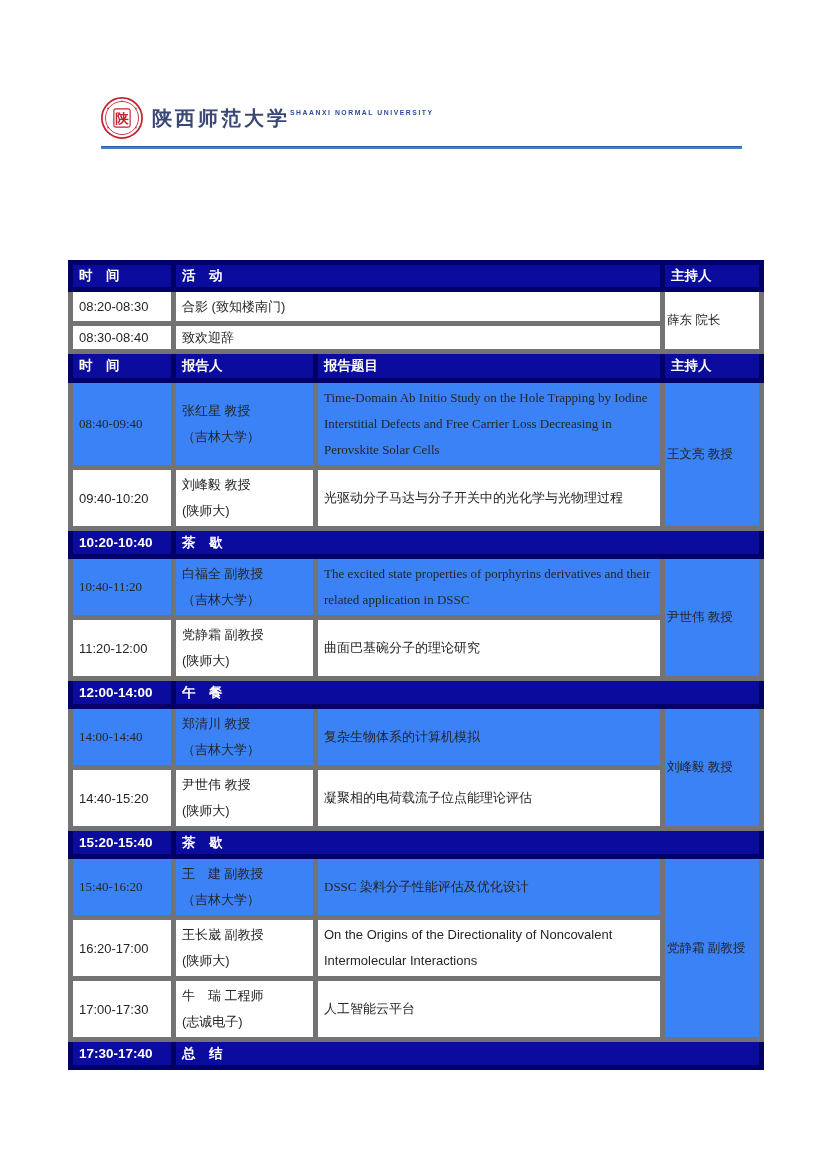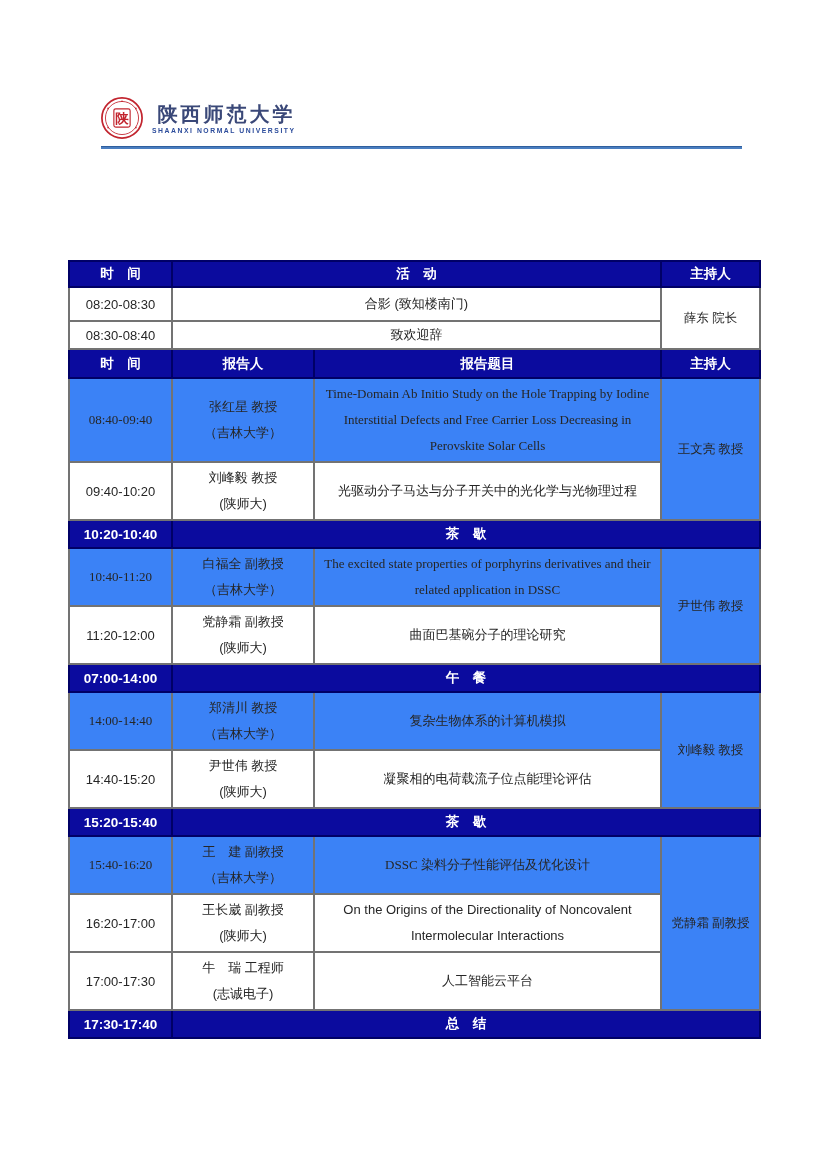--- a/index.html
+++ b/index.html
@@ -2,37 +2,37 @@
 <html><head>
 <meta charset="utf-8">
 <style>
   html,body{margin:0;padding:0;background:#ffffff;}
   body{width:827px;height:1169px;font-family:"Liberation Sans",sans-serif;}
   .page{position:relative;width:827px;height:1169px;background:#ffffff;overflow:hidden;}
 
   
   .masthead{position:absolute;left:100px;top:96px;display:flex;align-items:center;gap:8px;}
   .seal{flex:0 0 auto;}
-  .uni-block{display:flex;flex-direction:column;justify-content:center;align-items:flex-end;}
+  .uni-block{display:flex;justify-content:center;}
   .uni-cn{font-family:"DejaVu Serif",serif;font-weight:bold;font-size:20px;line-height:22px;
           color:#3a4878;letter-spacing:3px;}
   .uni-en{font-size:6.8px;font-weight:bold;letter-spacing:1.55px;color:#2b4b9b;margin-top:2px;}
   .rule{position:absolute;left:101px;top:146px;width:641px;height:2px;background:#4a7ec0;
         border-top:1px solid #2f5f9e;}
 
   
   .titles{position:absolute;left:0;top:152px;width:827px;text-align:center;color:#00008f;}
   .title-cn{font-size:27px;font-weight:bold;letter-spacing:1px;line-height:34px;}
   .title-en{font-size:17px;font-weight:bold;margin-top:9px;}
   .meta{font-size:14.5px;margin-top:7px;}
 
   
   table.schedule{position:absolute;left:68px;top:260px;width:691px;border-collapse:collapse;
                  table-layout:fixed;}
-  .schedule td{border:2px solid #737373;text-align:center;vertical-align:middle;
+  .schedule td{border:5px solid #737373;vertical-align:middle;
                padding:2px 6px;font-size:13px;color:#262626;overflow:hidden;}
   tr.band td{background:#0b0b9e;color:#ffffff;font-weight:bold;font-size:13.5px;
              border-color:#000066;}
   tr.peach td{background:#3b82f6;font-family:Liberation Serif, serif;}
   td.host-cell{background:#ffffff;font-size:12.5px;white-space:nowrap;padding:2px 2px;}
   td.speaker div{line-height:26px;}
   td.talk{line-height:26px;}
   .h26{height:26px}.h27{height:34px}.h28{height:28px}.h29{height:29px}
   .h54{height:54px}.h56{height:56px}.h82{height:82px}
 </style>
@@ -128,21 +128,21 @@
     <tr class="h56">
       <td>11:20-12:00</td>
       <td class="speaker">
         <div>党静霜 副教授</div>
         <div>(陕师大)</div>
       </td>
       <td class="talk">曲面巴基碗分子的理论研究</td>
     </tr>
 
     <tr class="band h28">
-      <td>07:00-14:00</td>
+      <td>12:00-14:00</td>
       <td colspan="3">午　餐</td>
     </tr>
 
     <tr class="peach h56">
       <td>14:00-14:40</td>
       <td class="speaker">
         <div>郑清川 教授</div>
         <div>（吉林大学）</div>
       </td>
       <td class="talk">复杂生物体系的计算机模拟</td>

